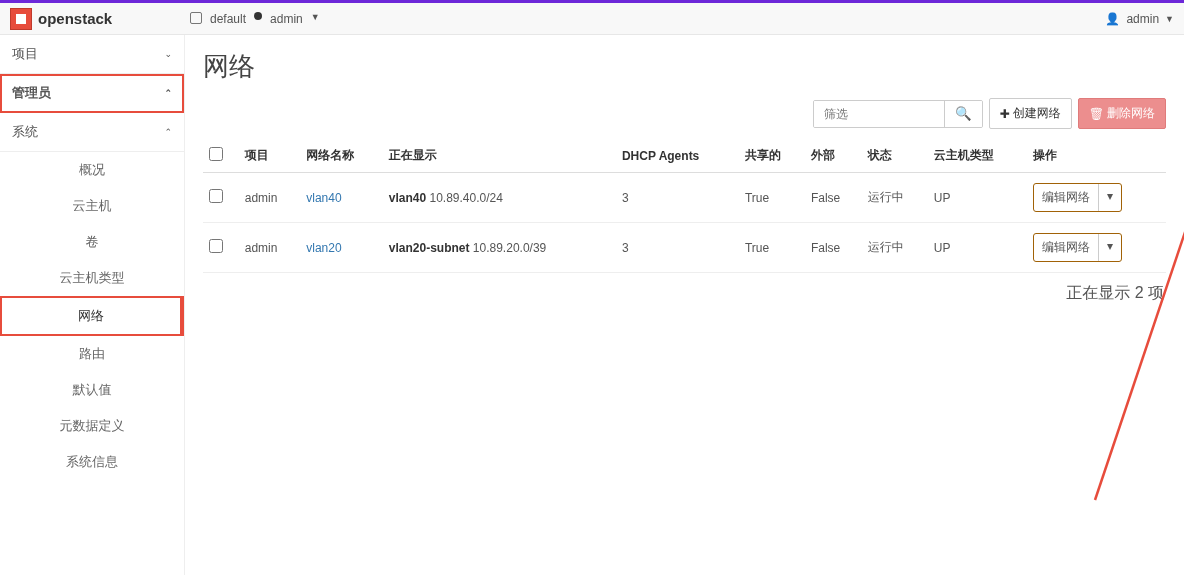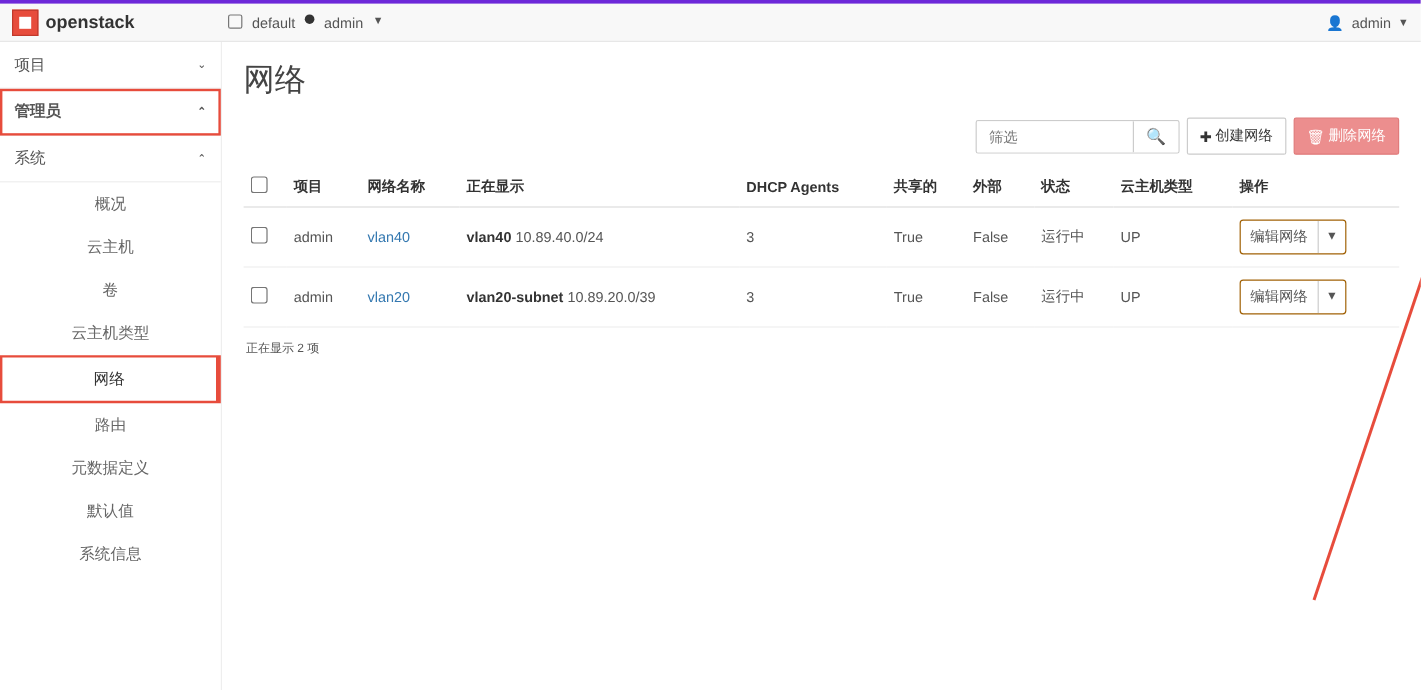--- a/index.html
+++ b/index.html
@@ -28,21 +28,21 @@
 .btn-danger { background: #ec8e8e; color: #fff; border-color: #e07b7b; }
 table { width: 100%; border-collapse: collapse; }
 th { text-align: left; font-weight: bold; color: #333; font-size: 12px; padding: 8px 6px; border-bottom: 1px solid #ddd; }
 td { padding: 10px 6px; font-size: 12px; color: #555; border-bottom: 1px solid #eee; }
 td .link { color: #3478b0; }
 td .bold { font-weight: bold; color: #333; }
 .chk { width: 14px; height: 14px; }
 .op-btn { display: inline-flex; border: 1px solid #a16207; border-radius: 3px; font-size: 12px; overflow: hidden; }
 .op-btn span { padding: 5px 8px; cursor: pointer; }
 .op-btn .dd { border-left: 1px solid #ccc; }
-.footer-count { padding: 10px 2px; color: #555; font-size: 10px; }
+.footer-count { padding: 10px 2px; color: #555; font-size: 16px; text-align: right; }
 .arrow-svg { position: absolute; top: 85px; left: 580px; pointer-events: none; }
 .status-dot { width: 8px; height: 8px; background: #333; border-radius: 50%; display: inline-block; }
 .icon-db { width: 12px; height: 12px; border: 1px solid #777; border-radius: 2px; display: inline-block; }
 </style>
 </head>
 <body>
 
 <div class="topbar">
   <div class="logo-block">
     <div class="logo-sq"></div>
@@ -75,22 +75,22 @@
     <div class="side-group">
       <span>系统</span>
       <span class="caret">⌃</span>
     </div>
     <div class="side-item">概况</div>
     <div class="side-item">云主机</div>
     <div class="side-item">卷</div>
     <div class="side-item">云主机类型</div>
     <div class="side-item active">网络</div>
     <div class="side-item">路由</div>
+    <div class="side-item">默认值</div>
     <div class="side-item">元数据定义</div>
-    <div class="side-item">默认值</div>
     <div class="side-item">系统信息</div>
 
   </div>
 
   <div class="content">
     <h1 class="page-title">网络</h1>
 
     <div class="toolbar">
       <div class="filter-box">
         <input type="text" placeholder="筛选" style="">

